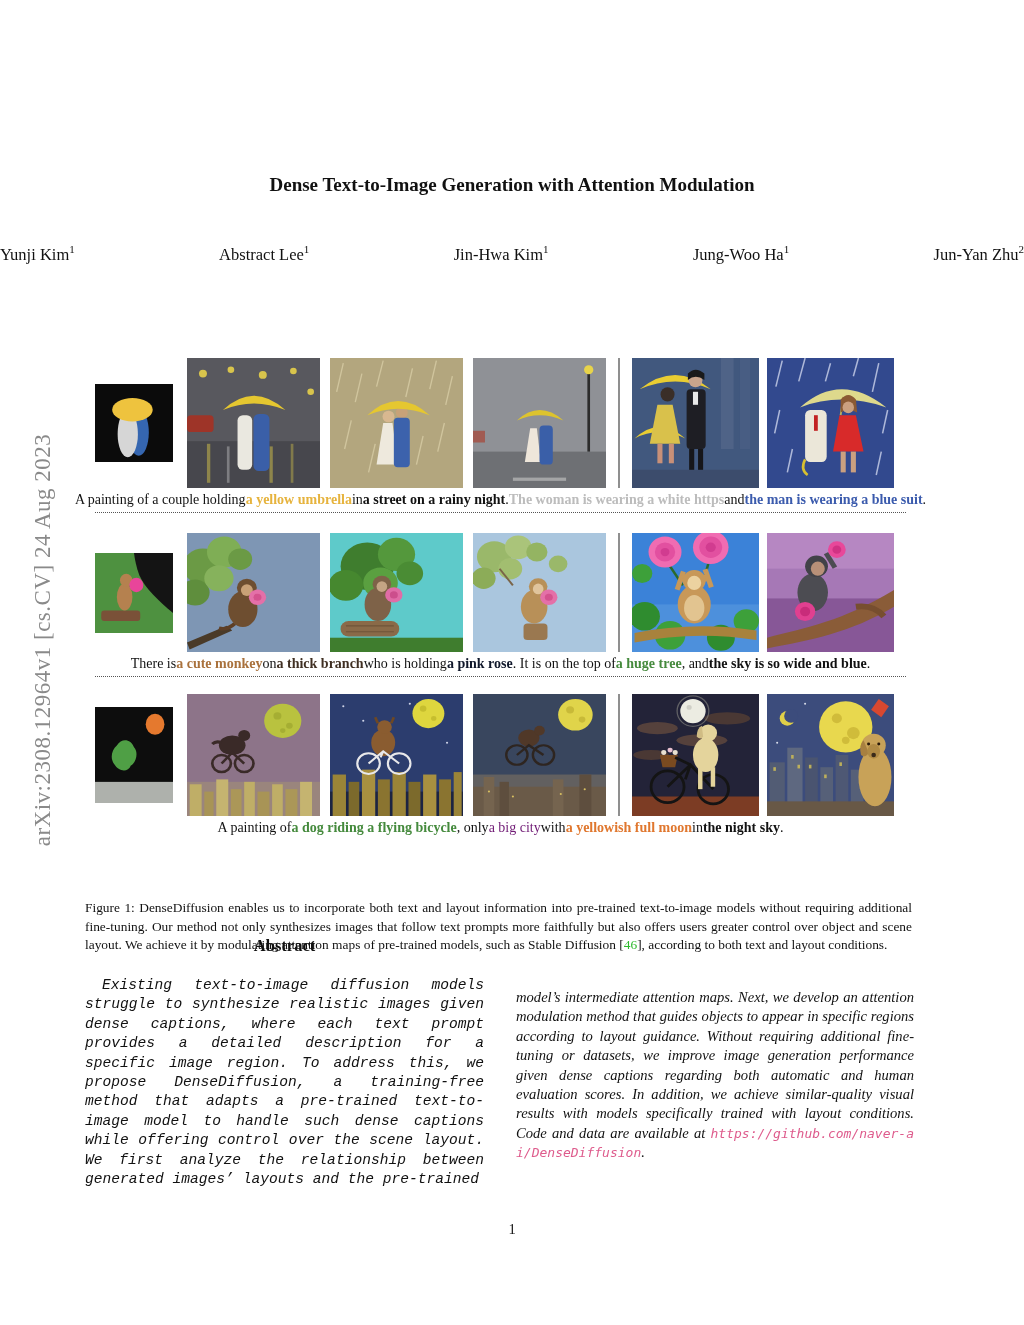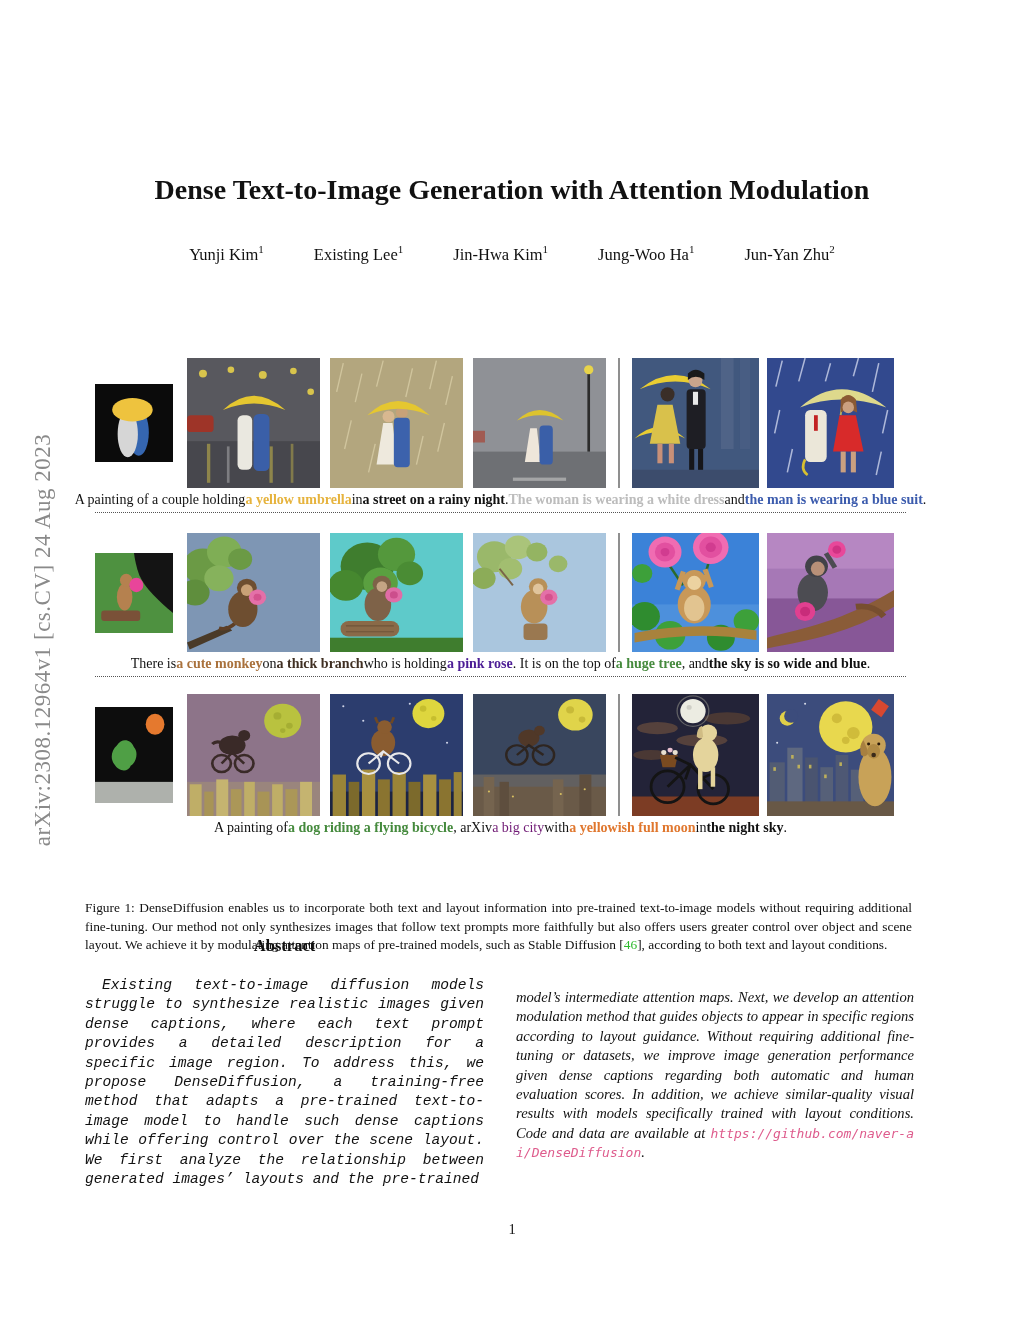--- a/index.html
+++ b/index.html
@@ -9,43 +9,43 @@
     font-family:"Liberation Serif", serif; color:#111;
   }
   
   .arxiv-stamp{
     position:absolute; left:-263px; top:618px; width:612px; height:44px;
     transform:rotate(-90deg); text-align:center; line-height:44px;
     font-size:23px; color:#8a8a8a; letter-spacing:.5px; white-space:nowrap;
   }
   
   .title{position:absolute; left:0; right:0; top:174px; text-align:center;
-    font-size:28px; font-weight:bold;}
+    font-size:19px; font-weight:bold;}
   .authors{position:absolute; left:0; right:0; top:243px; display:flex;
-    justify-content:center; gap:50px; font-size:16.5px;}
+    justify-content:space-between; gap:50px; font-size:16.5px;}
   .authors sup,.affils sup{font-size:11px;}
   .affils{position:absolute; left:0; right:0; top:289px; display:flex;
     justify-content:center; gap:46px; font-size:16px;}
   
   .figure{position:absolute; left:95px; top:358px; width:811px;}
   .fig-headers{position:relative; height:24px; font-size:14.8px;}
   .hdr-ours{position:absolute; left:303px; transform:translateX(-50%); white-space:nowrap;}
   .hdr-sd{position:absolute; left:667px; transform:translateX(-50%); white-space:nowrap;}
   .ref-green{color:#2db92d;}
   .fig-row{display:flex; align-items:stretch;}
   .maskbox{align-self:center; margin-right:14px; flex:none;}
   .maskbox svg,.imgbox svg{display:block; width:100%; height:100%;}
   .imgbox{flex:none;}
   .vdiv{flex:none; width:2px; background:#8f8f8f; margin:0 12px;}
   .gap10{margin-right:10px;} .gap8{margin-right:8px;}
   .prompt{height:24px; display:flex; align-items:center; justify-content:center;
     font-size:14px; white-space:nowrap;}
   .prompt .hl{font-weight:bold;}
   .c-yellow{color:#e6b33d;} .c-gray{color:#bcbcbc;} .c-blue{color:#3b5bad;}
-  .c-brown{color:#a9713c;} .c-dkbrown{color:#3f2f22;} .c-pink{color:#4c1d95;}
+  .c-brown{color:#a9713c;} .c-dkbrown{color:#3f2f22;} .c-pink{color:#0f172a;}
   .c-green{color:#458a3d;} .c-citygray{color:#701a75;} .c-orange{color:#e0772e;}
   .dotline{border-top:1.5px dotted #555; height:0;}
   
   .fig-caption{position:absolute; left:85px; top:886px; width:827px;
     font-size:13.4px; line-height:18.2px; text-align:justify;}
   
   .col-left{position:absolute; left:85px; top:936px; width:399px;}
   .col-left h2{margin:0 0 20px 0; text-align:center; font-size:16.5px; font-weight:bold;}
   .col-left p,.col-right p{margin:0; font-style:italic; font-size:14.6px;
     line-height:19.4px; text-align:justify;}
@@ -59,21 +59,21 @@
 <body>
 
 <div class="page">
 
   <div class="arxiv-stamp">arXiv:2308.12964v1  [cs.CV]  24 Aug 2023</div>
 
   <div class="title">Dense Text-to-Image Generation with Attention Modulation</div>
 
   <div class="authors">
     <span><span>Yunji Kim</span><sup>1</sup></span>
-    <span><span>Existing Lee</span><sup>1</sup></span>
+    <span><span>Abstract Lee</span><sup>1</sup></span>
     <span><span>Jin-Hwa Kim</span><sup>1</sup></span>
     <span><span>Jung-Woo Ha</span><sup>1</sup></span>
     <span><span>Jun-Yan Zhu</span><sup>2</sup></span>
   </div>
 
 
   <div class="figure">
 
 
     <div class="fig-row" style="height:130px">
@@ -187,21 +187,21 @@
         </svg>
       </div>
     </div>
 
     <div class="prompt">
       <span>A painting of a couple holding </span>
         <span class="hl c-yellow">a yellow umbrella</span>
         <span> in </span>
         <span class="hl">a street on a rainy night</span>
         <span>. </span>
-        <span class="hl c-gray">The woman is wearing a white dress</span>
+        <span class="hl c-gray">The woman is wearing a white https</span>
         <span> and </span>
         <span class="hl c-blue">the man is wearing a blue suit</span>
         <span>.</span>
     </div>
     <div class="dotline"></div>
 
     <div class="fig-row" style="height:119px;margin-top:20px">
       <div class="maskbox" style="width:78px;height:80px">
         <svg viewBox="0 0 100 100" preserveAspectRatio="none">
           <rect width="100" height="100" fill="#4e9140"></rect>
@@ -475,21 +475,21 @@
           <circle cx="80" cy="41" r="1.2" fill="#2a1a0a"></circle>
             <circle cx="88" cy="41" r="1.2" fill="#2a1a0a"></circle>
           <circle cx="84" cy="50" r="1.8" fill="#3a2a1a"></circle>
         </svg>
       </div>
     </div>
 
     <div class="prompt">
       <span>A painting of </span>
         <span class="hl c-green">a dog riding a flying bicycle</span>
-        <span>, arXiv </span>
+        <span>, only </span>
         <span class="c-citygray">a big city</span>
         <span> with </span>
         <span class="hl c-orange">a yellowish full moon</span>
         <span> in </span>
         <span class="hl">the night sky</span>
         <span>.</span>
     </div>
   </div>
 
   <p class="fig-caption"><span>Figure 1:</span><span> DenseDiffusion enables us to incorporate both text and layout information into pre-trained text-to-image models without requiring additional fine-tuning. Our method not only synthesizes images that follow text prompts more faithfully but also offers users greater control over object and scene layout. We achieve it by modulating attention maps of pre-trained models, such as Stable Diffusion [</span><span class="ref-green">46</span><span>], according to both text and layout conditions.</span></p>

